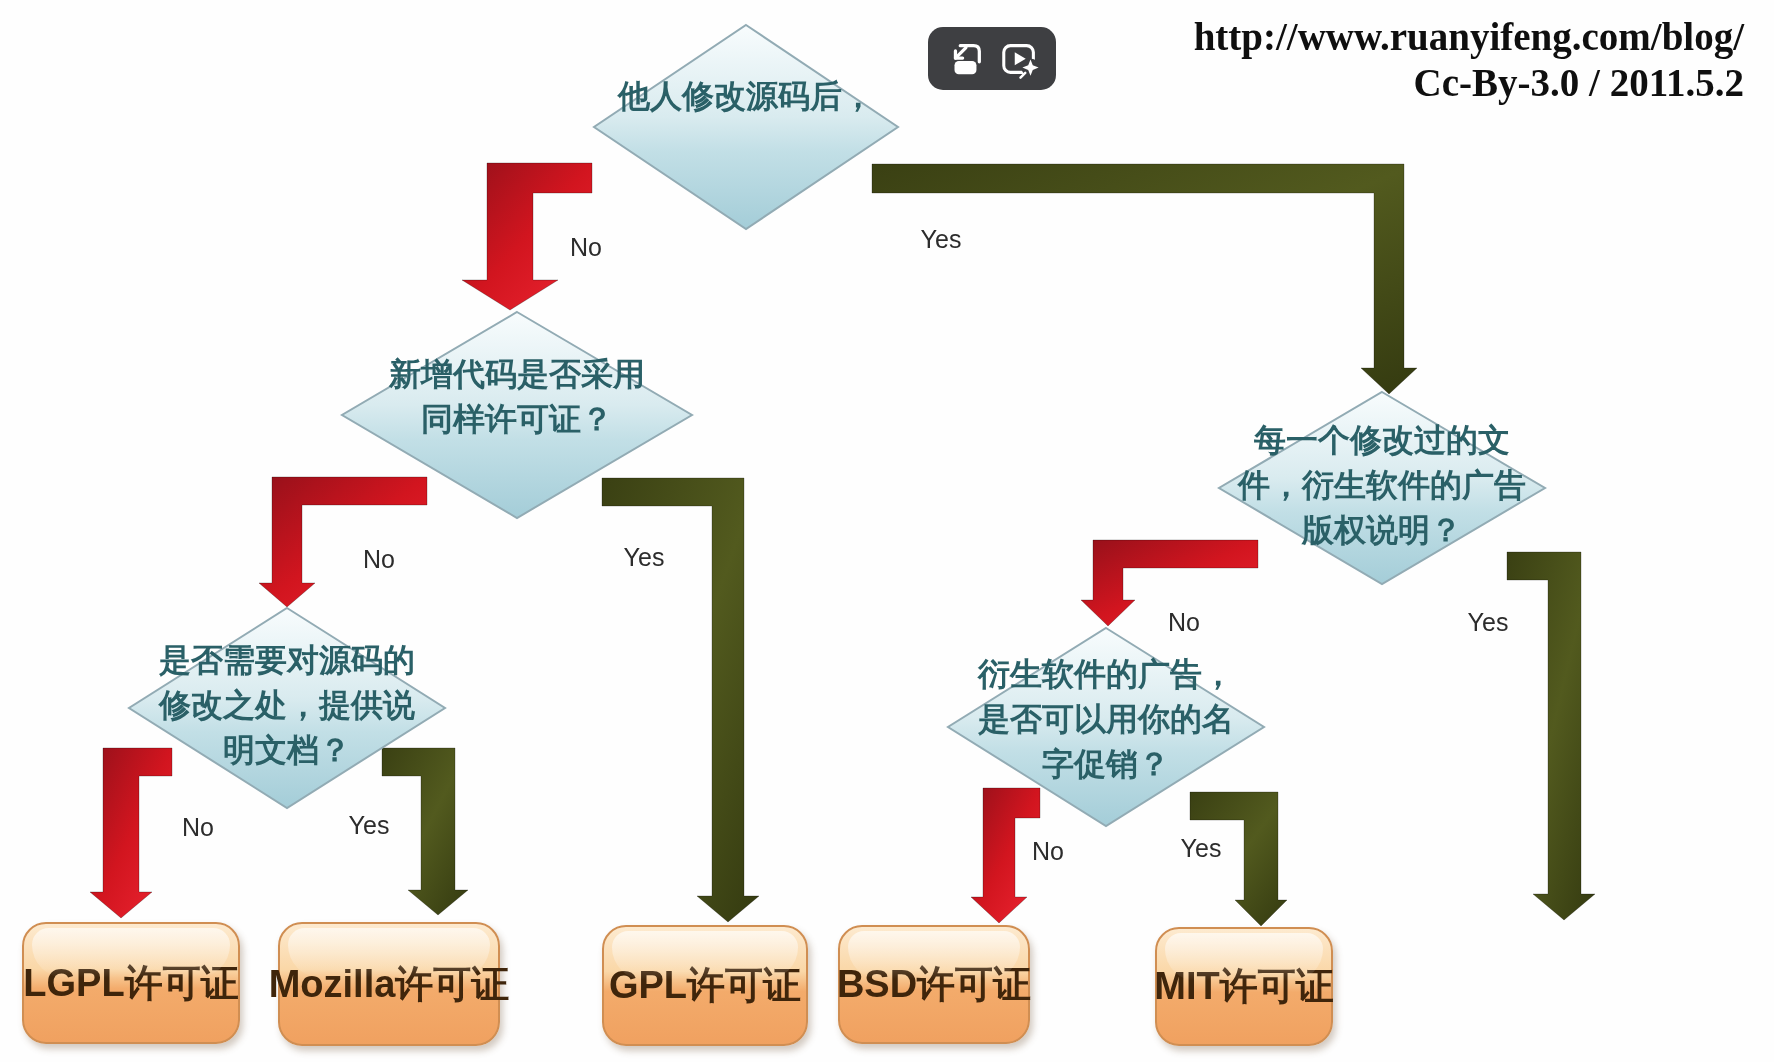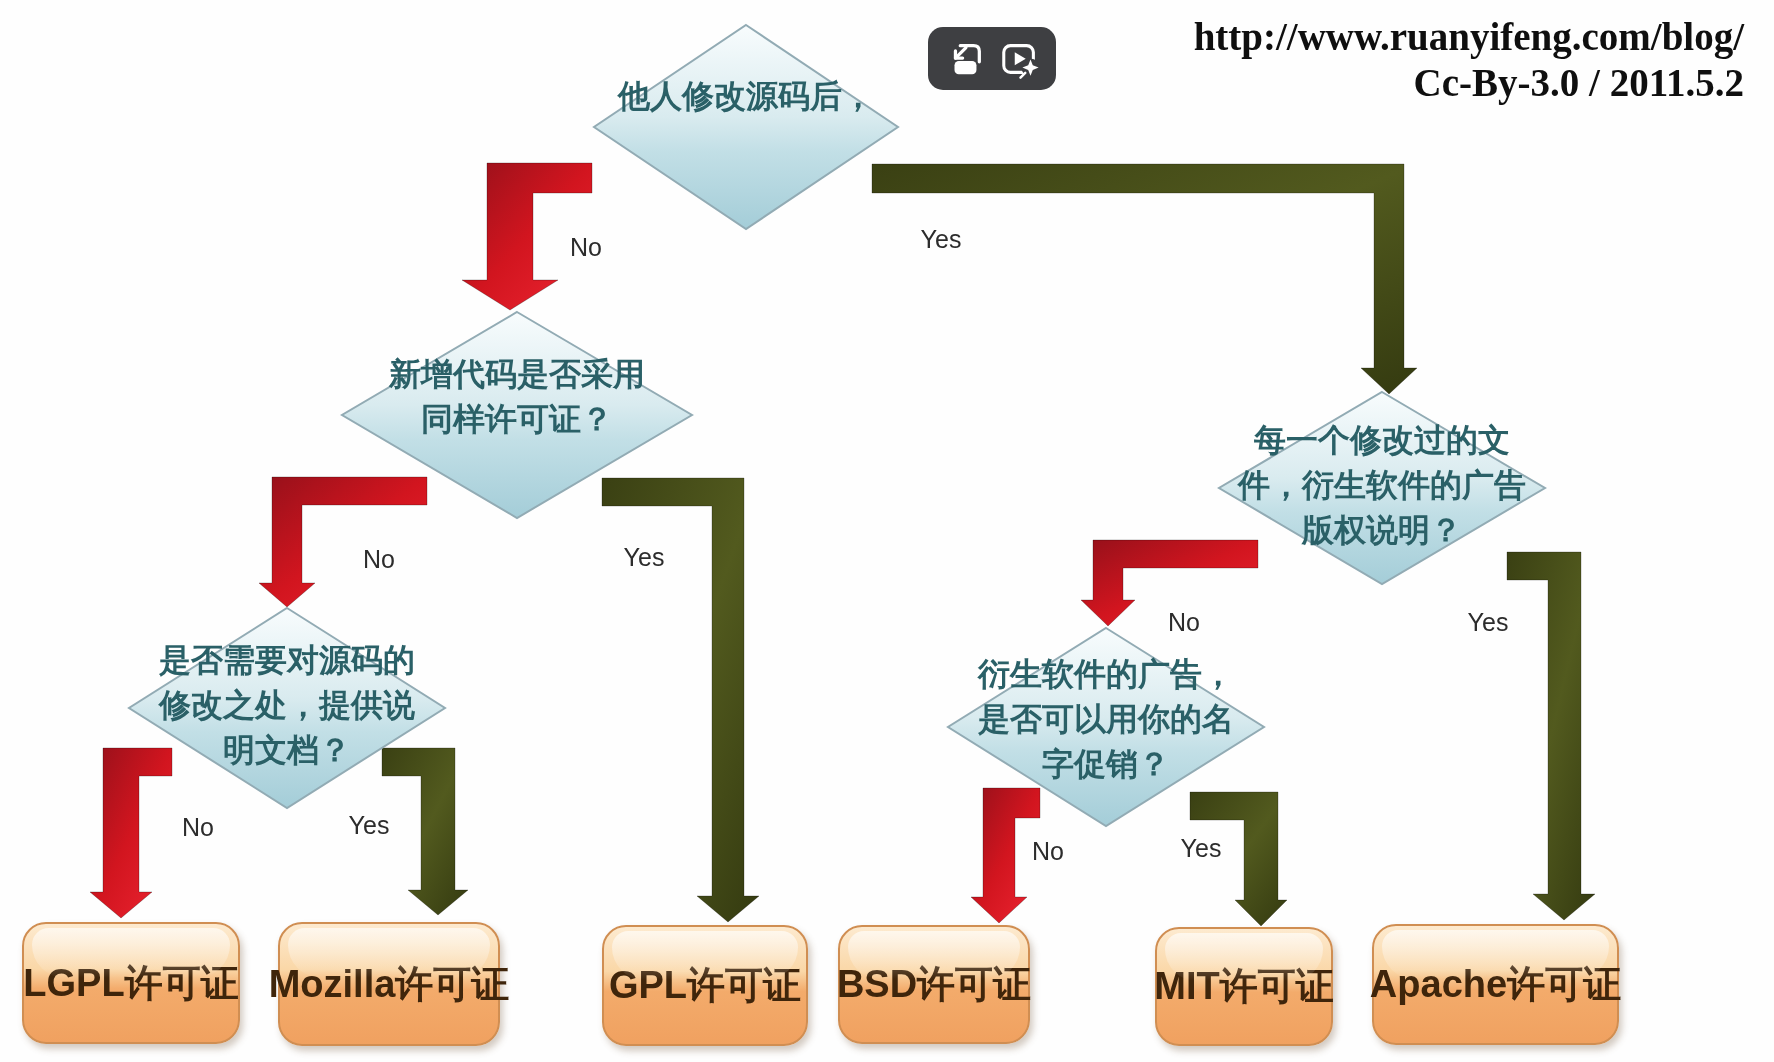--- a/index.html
+++ b/index.html
@@ -143,23 +143,20 @@
   </div>
   <div class="license-box" style="left:602px;  top:925px; width:206px; height:121px;">
     <span>GPL许可证</span>
   </div>
   <div class="license-box" style="left:838px;  top:925px; width:192px; height:119px;">
     <span>BSD许可证</span>
   </div>
   <div class="license-box" style="left:1155px; top:927px; width:178px; height:119px;">
     <span>MIT许可证</span>
   </div>
-  <div class="license-box" style="left:1372px; top:924px; width:247px; height:121px;">
-    <span>Apache许可证</span>
-  </div>
 
   <div class="header-text">
     <div>http://www.ruanyifeng.com/blog/</div>
     <div>Cc-By-3.0 / 2011.5.2</div>
   </div>
 
   <div class="toolbar-pill">
     <svg width="42" height="42" viewBox="0 0 44 44">
       <g fill="none" stroke="#ffffff" stroke-width="3.4" stroke-linecap="round" stroke-linejoin="round">
         <path d="M17 8 H31 Q37 8 37 14 V25"></path>

